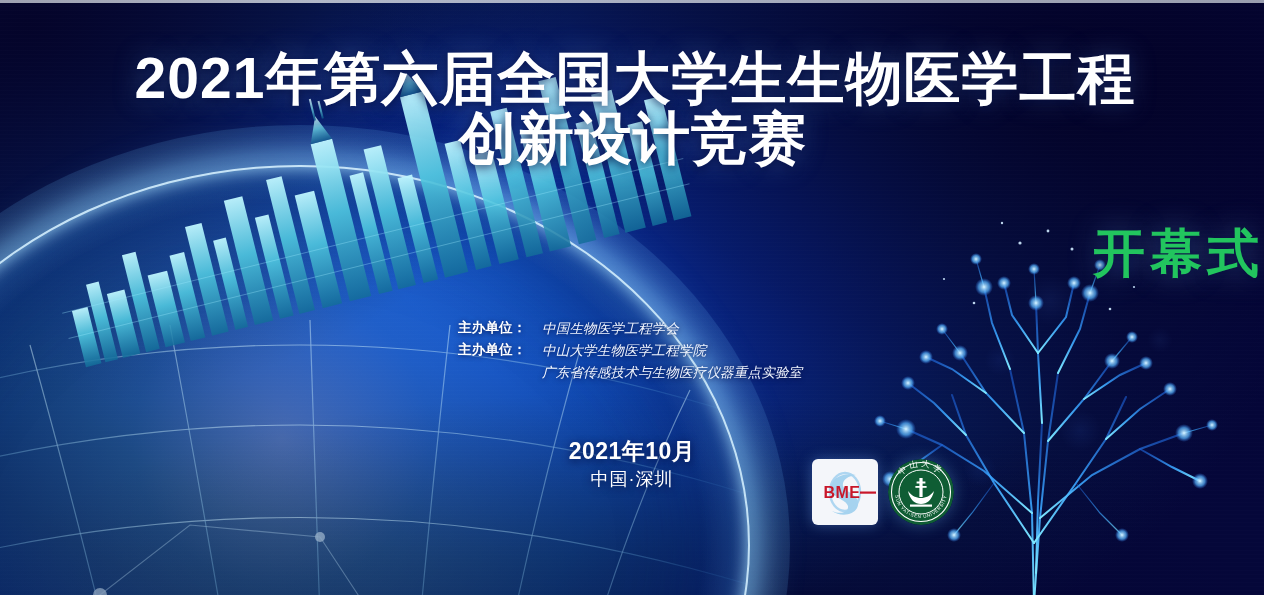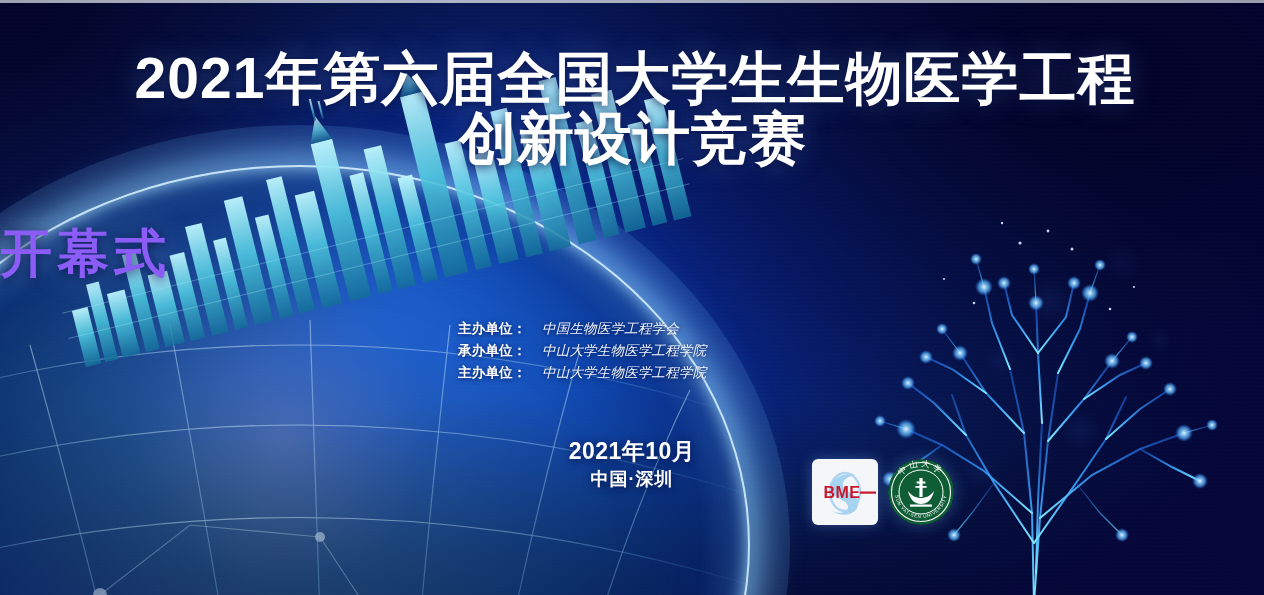--- a/index.html
+++ b/index.html
@@ -144,22 +144,22 @@
       0 2px 10px rgba(2,10,60,0.85),
       0 0 26px rgba(120,180,255,0.35);
   }
   .title-line.l1 { padding-left: 6px; }
   .title-line.l2 { padding-left: 2px; }
 
   .subtitle {
     position: absolute;
     left: 0; right: 0;
     top: 222px;
-    text-align: left;
-    color: #8b5cf6;
+    text-align: right;
+    color: #22c55e;
     font-size: 52px;
     font-weight: bold;
     letter-spacing: 5px;
     line-height: 62px;
     text-shadow:
       0 2px 12px rgba(2,10,60,0.8),
       0 0 30px rgba(140,190,255,0.4);
   }
 
   .orgs {
@@ -178,20 +178,21 @@
   }
   .org-label {
     width: 84px;
     flex: 0 0 84px;
     text-align: left;
     color: #ffffff;
     font-size: 13.5px;
     font-weight: bold;
     letter-spacing: .2px;
     text-shadow: 0 1px 5px rgba(0,10,60,0.8);
+    font-family: Liberation Mono, monospace;
   }
   .org-value {
     color: #f2f6ff;
     font-size: 13.5px;
     font-weight: normal;
     letter-spacing: .2px;
     text-shadow: 0 1px 5px rgba(0,10,60,0.8);
     font-style: italic;
   }
   .org-row.cont .org-label { visibility: hidden; }
@@ -206,21 +207,21 @@
     color: #ffffff;
     font-size: 23px;
     font-weight: bold;
     letter-spacing: .5px;
     line-height: 29px;
     text-shadow: 0 2px 8px rgba(0,10,60,0.85);
   }
   .event-place {
     color: #ffffff;
     font-size: 18px;
-    font-weight: bold;
+    font-weight: normal;
     letter-spacing: 1px;
     line-height: 26px;
     text-shadow: 0 2px 8px rgba(0,10,60,0.85);
   }
 
   
   .logos {
     position: absolute;
     left: 812px;
     top: 459px;
@@ -451,26 +452,26 @@
   </div>
 
   <div class="subtitle">开幕式</div>
 
   <div class="orgs">
     <div class="org-row">
       <span class="org-label">主办单位：</span>
       <span class="org-value">中国生物医学工程学会</span>
     </div>
     <div class="org-row">
-      <span class="org-label">承办单位：</span>
+      <span class="org-label">主办单位：</span>
       <span class="org-value">中山大学生物医学工程学院</span>
     </div>
-    <div class="org-row">
-      <span class="org-label">主办单位：</span>
-      <span class="org-value">中山大学生物医学工程学院</span>
+    <div class="org-row cont">
+      <span class="org-label"></span>
+      <span class="org-value">广东省传感技术与生物医疗仪器重点实验室</span>
     </div>
   </div>
 
   <div class="event-meta">
     <div class="event-date">2021年10月</div>
     <div class="event-place">中国·深圳</div>
   </div>
 
   <div class="logos">
     <div class="logo-bme">

